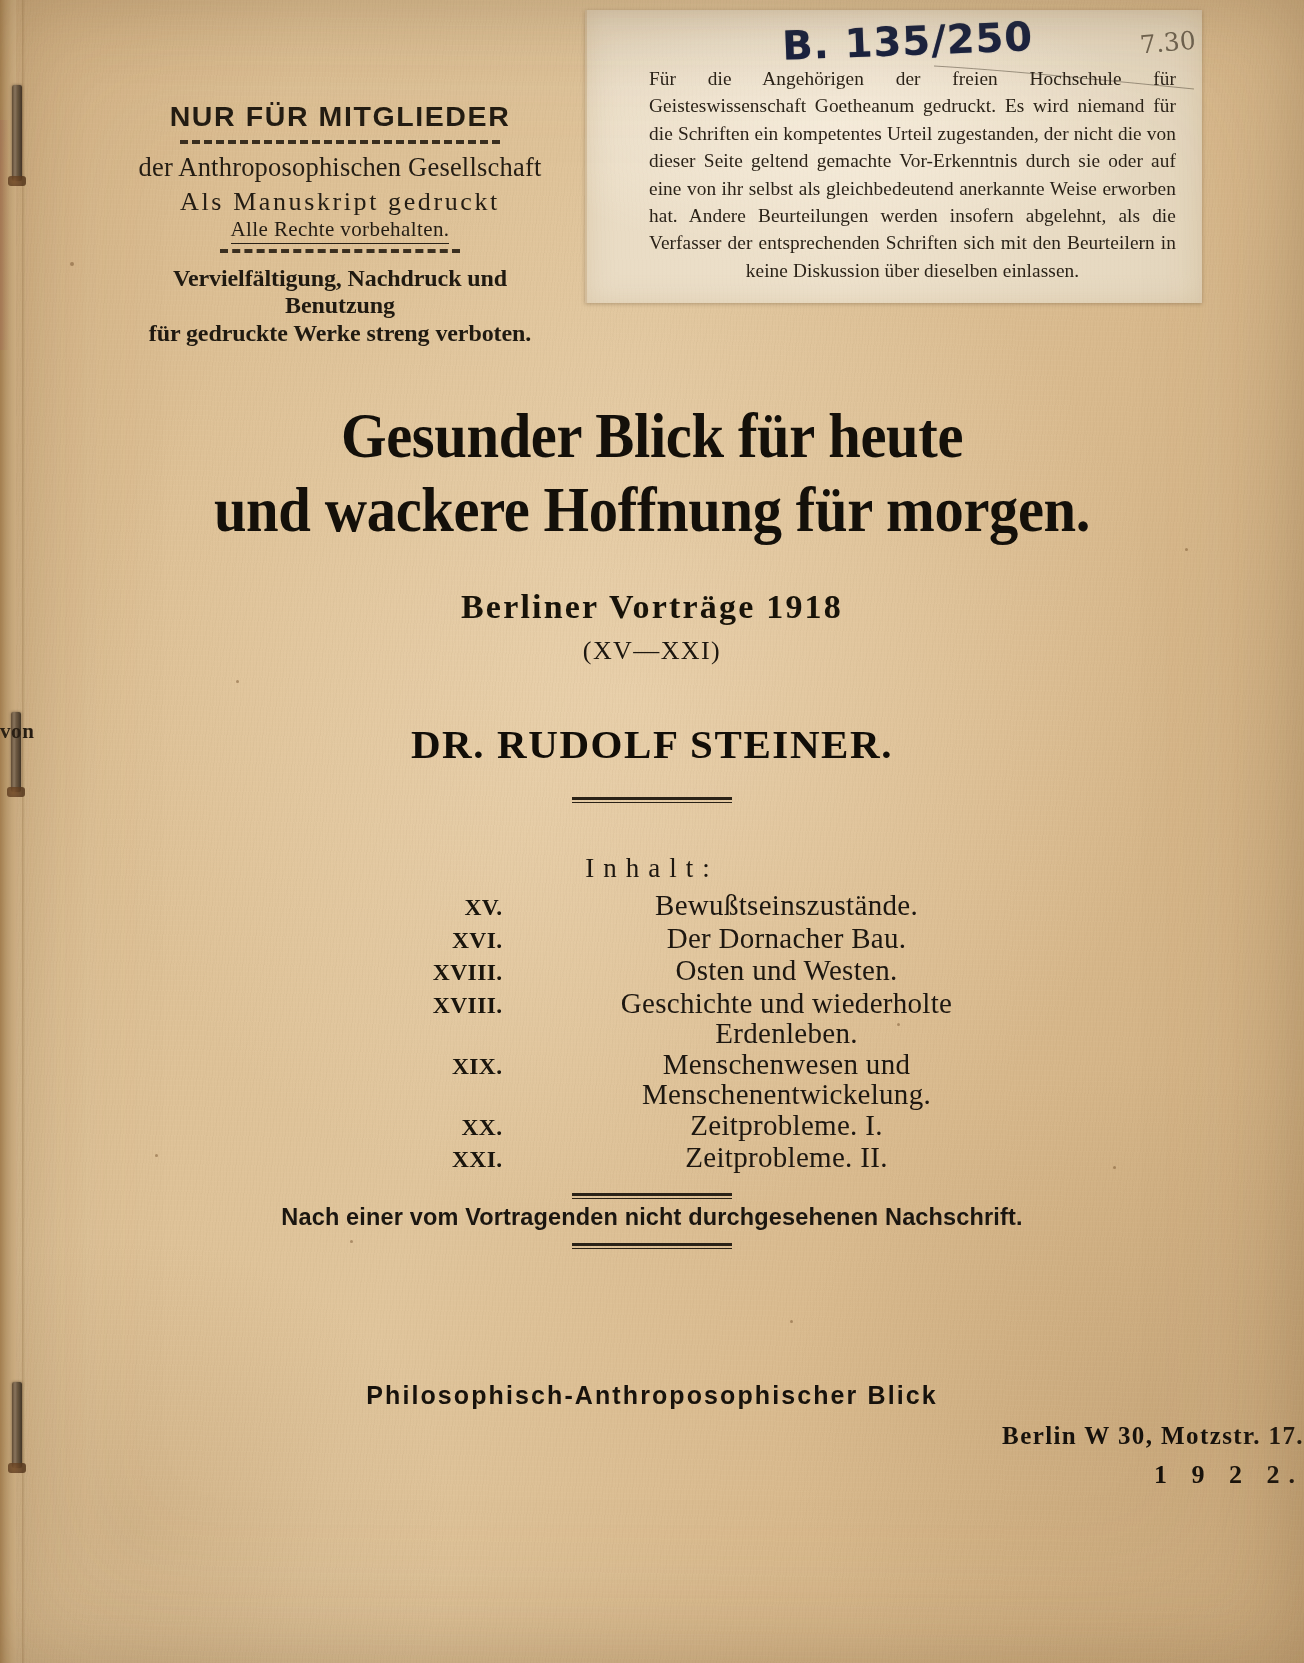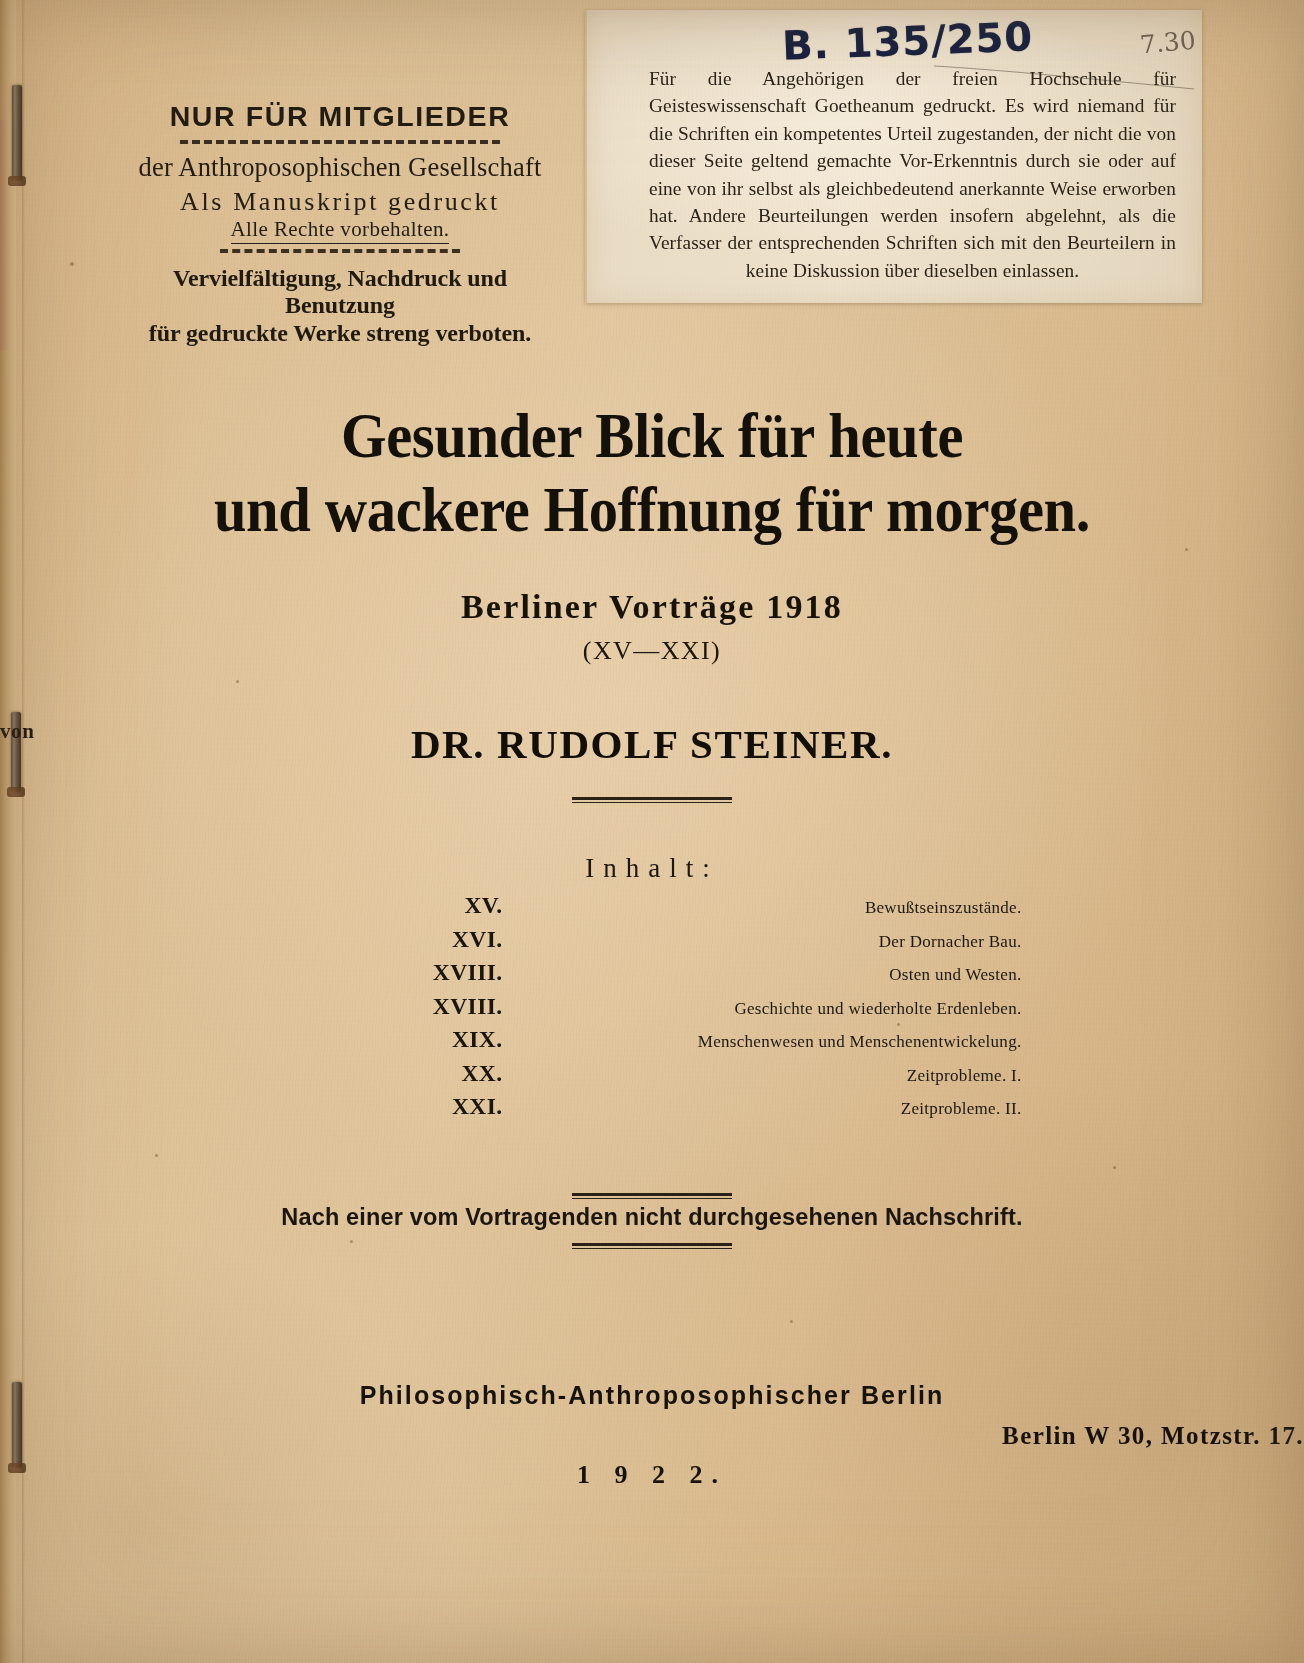--- a/index.html
+++ b/index.html
@@ -143,44 +143,44 @@
     font-family:"Liberation Serif", serif;
   }
   .toc{position:absolute;left:0;right:0;top:890px;}
   .toc-row{display:flex;justify-content:center;align-items:baseline;line-height:30.5px;gap:40px;}
   .toc-num{
     width:220px;text-align:right;padding-right:9px;
     font-family:"Liberation Serif", serif;font-weight:700;
     font-size:23.5px;letter-spacing:.4px;color:#1a150d;
   }
   .toc-title{
-    width:470px;text-align:right;
-    font-family:"Liberation Serif", serif;
-    font-size:17px;letter-spacing:.3px;color:#1d1710;
+    width:470px;text-align:center;
+    font-family:"Liberation Serif", serif;
+    font-size:29px;letter-spacing:.3px;color:#1d1710;
   }
 
   .nachschrift{
     position:absolute;left:0;right:0;top:1204px;text-align:center;
     font-family:"Liberation Sans", sans-serif;font-weight:700;
     font-size:23.5px;letter-spacing:.15px;color:#1b1610;
   }
 
   
   .pub{
     position:absolute;left:0;right:0;top:1381px;text-align:center;
     font-family:"Liberation Sans", sans-serif;font-weight:700;
     font-size:25px;letter-spacing:2.1px;color:#17120c;
   }
   .addr{
     position:absolute;left:0;right:0;top:1422px;text-align:right;
     font-family:"Liberation Serif", serif;font-weight:700;
     font-size:25px;letter-spacing:1.4px;color:#17120c;
   }
   .year{
-    position:absolute;left:0;right:0;top:1460px;text-align:center;
+    position:absolute;left:0;right:0;top:1460px;text-align:right;
     font-family:"Liberation Serif", serif;font-weight:700;
     font-size:26px;letter-spacing:9px;color:#17120c;
   }
 
   
   .speck{position:absolute;border-radius:50%;background:rgba(108,74,38,.45);pointer-events:none;}
 </style>
 </head>
 <body>
 
@@ -281,18 +281,18 @@
       <div class="thin"></div>
   </div>
 
   <div class="nachschrift">Nach einer vom Vortragenden nicht durchgesehenen Nachschrift.</div>
 
   <div class="rule r3">
     <div class="thick"></div>
       <div class="thin"></div>
   </div>
 
-  <div class="pub">Philosophisch-Anthroposophischer Berlin</div>
+  <div class="pub">Philosophisch-Anthroposophischer Blick</div>
   <div class="addr">Berlin W 30, Motzstr. 17.</div>
   <div class="year">1 9 2 2.</div>
 
   <div class="vignette"></div>
 </div>
 
 </body></html>

